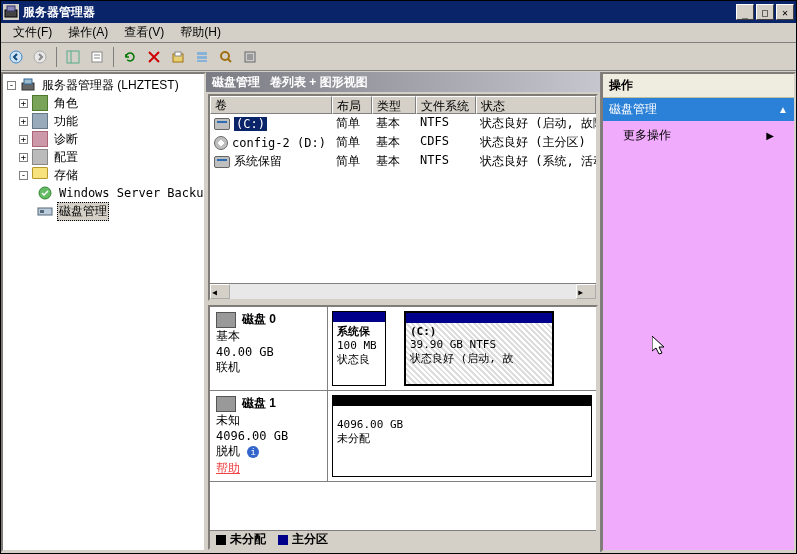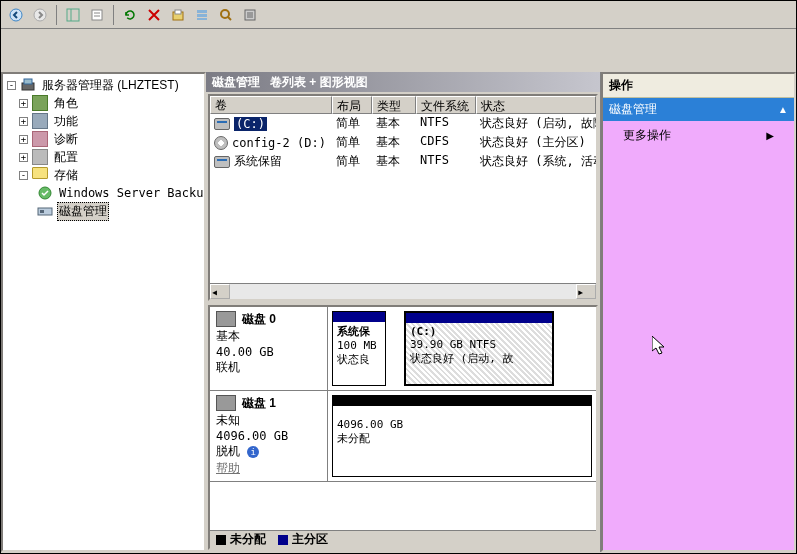--- a/index.html
+++ b/index.html
@@ -107,23 +107,23 @@
   .graph {
     border:2px inset #d4d0c8; margin:2px; flex:1; background:#fff; overflow:hidden; position:relative;
   }
   .disk-row {
     display:flex; border-bottom:1px solid #808080; min-height:84px;
   }
   .disk-info {
     width: 118px; padding: 4px 6px; border-right:1px solid #808080;
     font-family: monospace;
   }
-  .disk-info .dname { display:flex; align-items:flex-start; font-weight:bold; font-family:"SimSun",sans-serif; }
+  .disk-info .dname { display:flex; align-items:flex-end; font-weight:bold; font-family:"SimSun",sans-serif; }
   .disk-info .dicon { width:20px;height:16px; background:#999; border:1px solid #555; margin-right:6px;}
-  .disk-info a { color:#737373; }
+  .disk-info a { color:#ef4444; }
   .parts {
     flex:1; padding:4px; display:flex; gap:18px; font-family:monospace;
   }
   .part {
     border:1px solid #000; padding:2px 4px; display:flex; flex-direction:column; justify-content:flex-start;
     position:relative; overflow:hidden; font-size:11px;
   }
   .part .pbar { height:10px; background:#00008b; margin:-2px -4px 2px -4px;}
   .part .pbar.unalloc { background:#000;}
   .part.sel {
@@ -160,21 +160,41 @@
 
   
   .fld { width:16px;height:12px; background:#f7e27e; border:1px solid #b59a2b; border-radius:1px; display:inline-block;}
   .gicon { width:16px;height:16px; display:inline-block; background:#6fa8dc; border:1px solid #3d85c6;}
 </style>
 </head>
 <body>
 
 <div class="window">
 
-
+  <div class="titlebar">
+    <span class="app-icon">
+      <svg width="14" height="14">
+          <rect x="1" y="5" width="12" height="7" fill="#444" stroke="#000"></rect>
+          <rect x="3" y="1" width="8" height="5" fill="#88b" stroke="#336"></rect>
+        </svg>
+    </span>
+    <span class="title">服务器管理器</span>
+    <div class="winbtns">
+      <div class="winbtn">_</div>
+      <div class="winbtn">□</div>
+      <div class="winbtn">✕</div>
+    </div>
+  </div>
+
+  <div class="menubar">
+    <span class="menuitem">文件(F)</span>
+    <span class="menuitem">操作(A)</span>
+    <span class="menuitem">查看(V)</span>
+    <span class="menuitem">帮助(H)</span>
+  </div>
 
   <div class="toolbar">
     <div class="toolbtn">
         <svg width="14" height="14">
           <circle cx="7" cy="7" r="6" fill="#cfe4f7" stroke="#3d85c6"></circle>
           <path d="M8 4 L5 7 L8 10" stroke="#154a7b" fill="none" stroke-width="2"></path>
         </svg>
       </div>
     <div class="toolbtn">
         <svg width="14" height="14">

